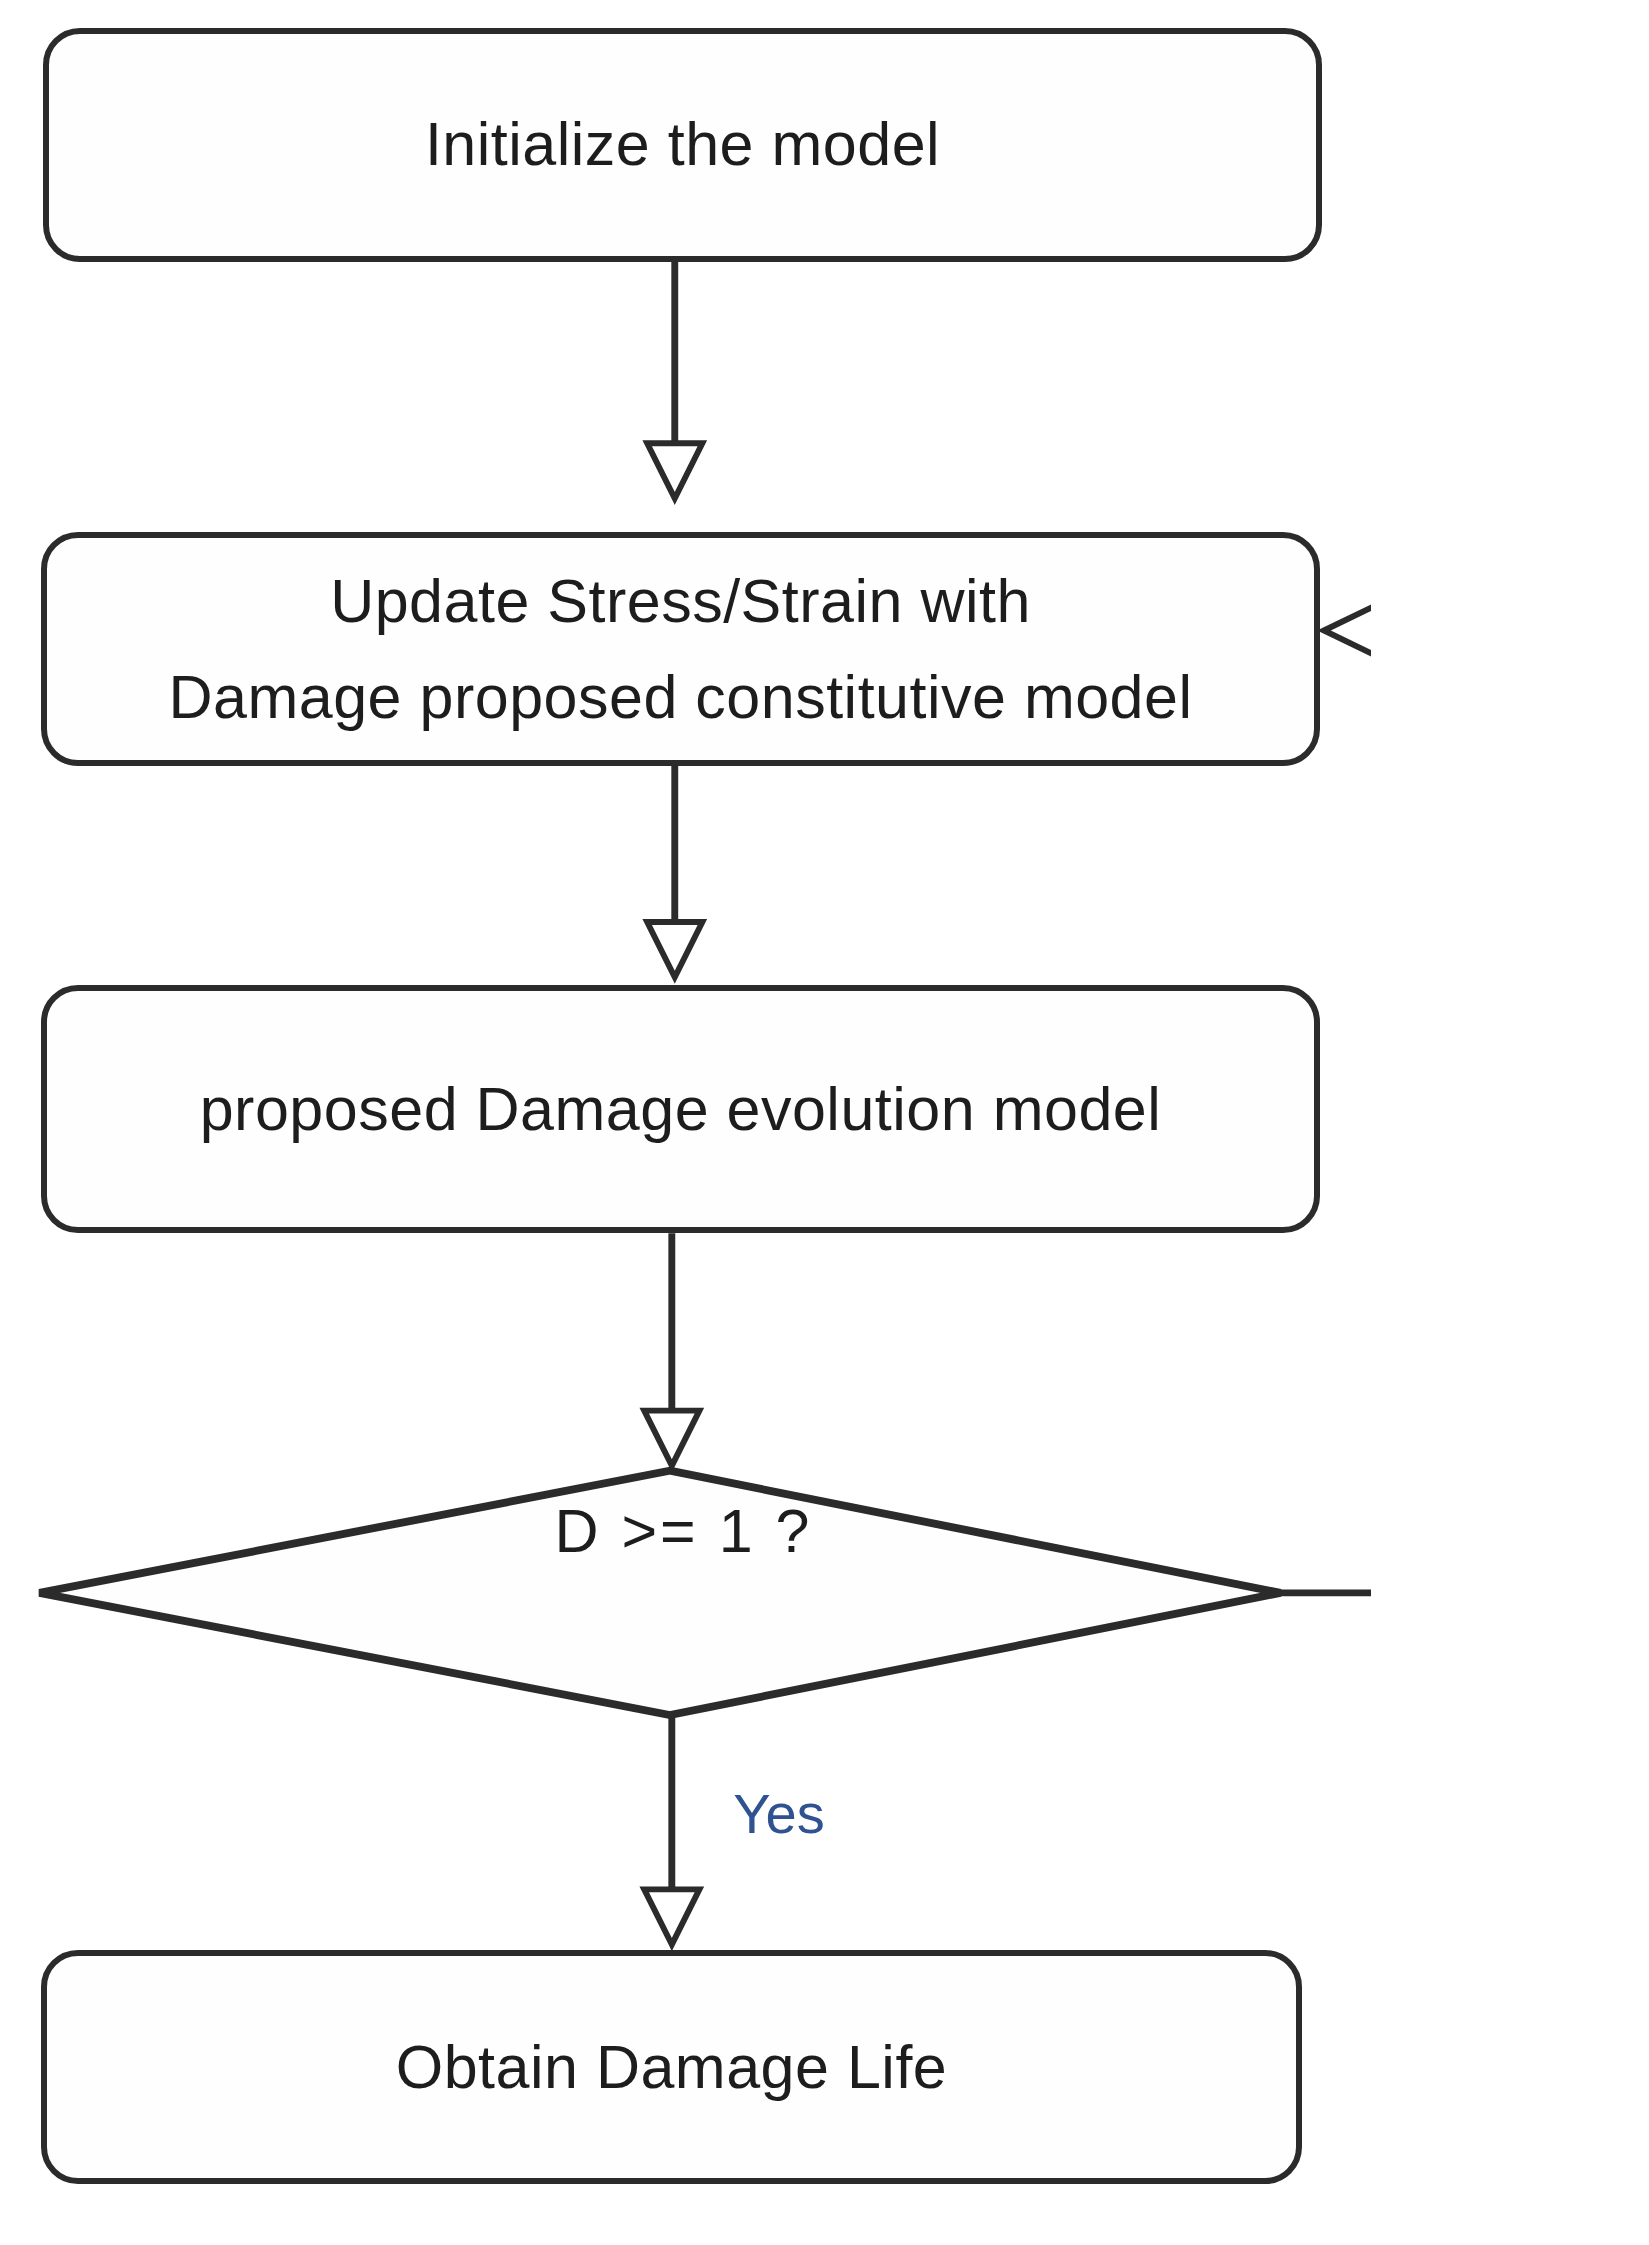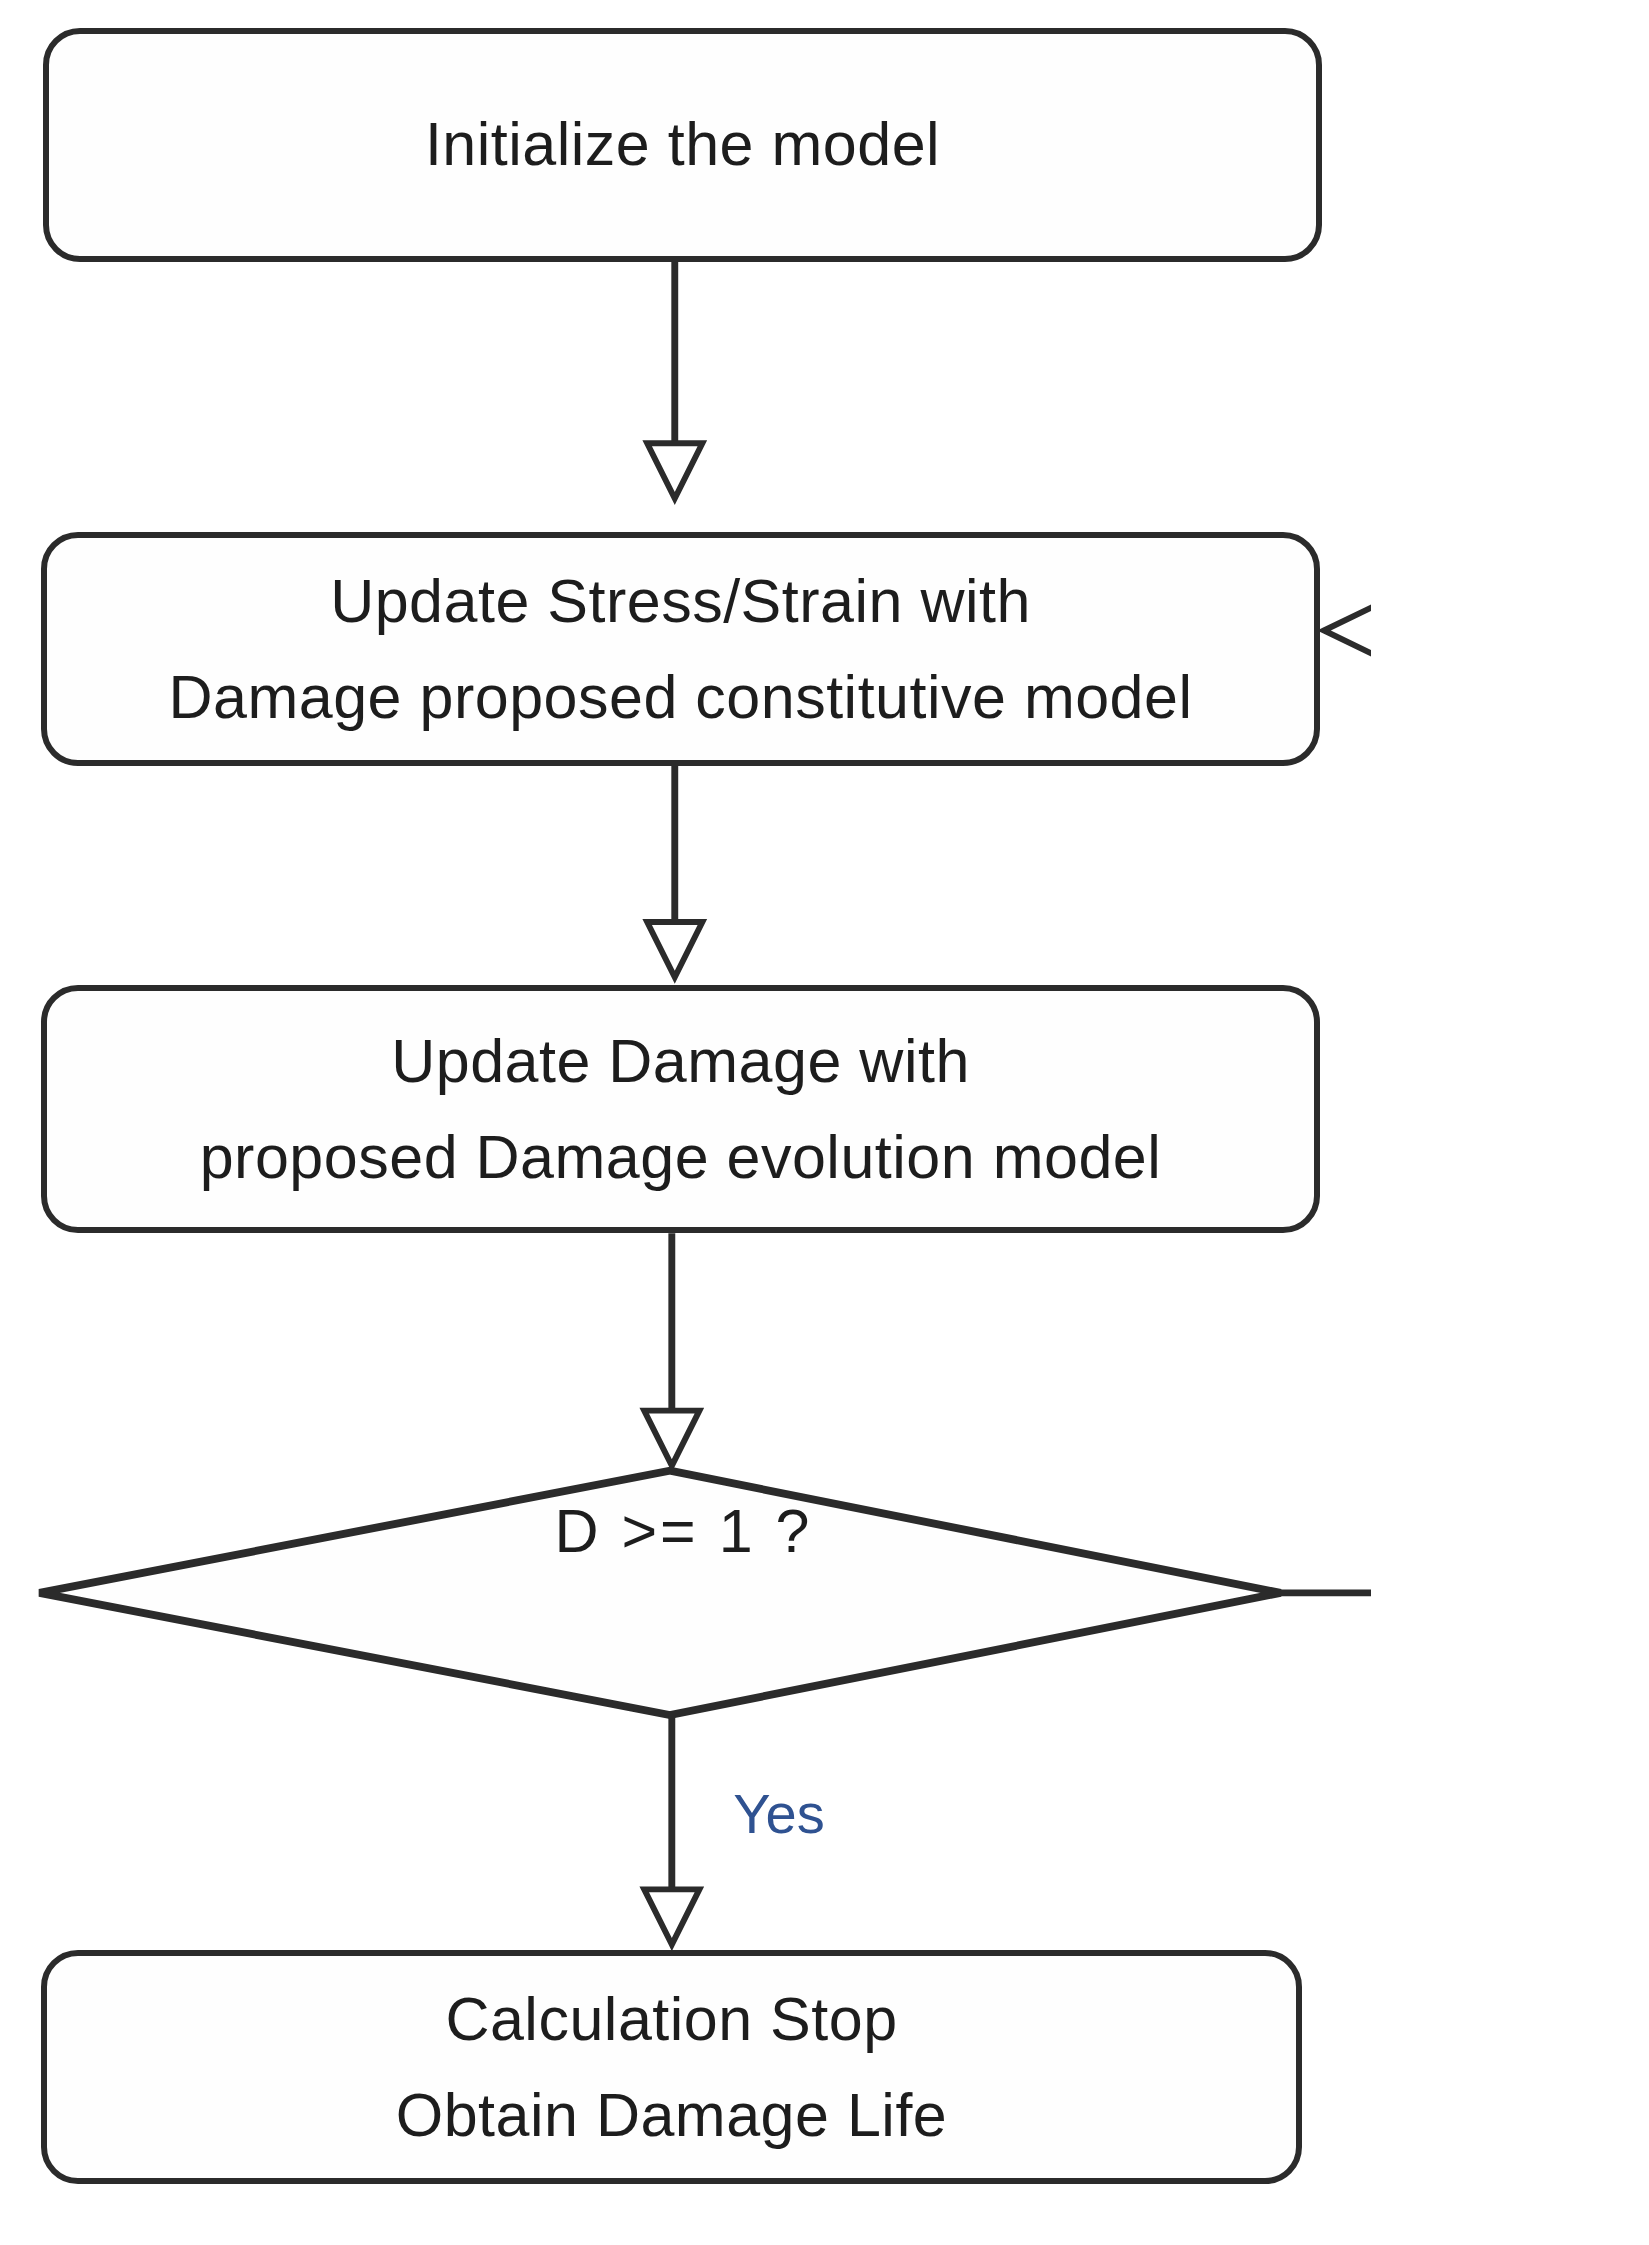--- a/index.html
+++ b/index.html
@@ -97,29 +97,27 @@
   <div class="node" id="node-start">
     <div>Initialize the model</div>
   </div>
 
   <div class="node" id="node-stress">
     <div>Update Stress/Strain with</div>
     <div>Damage proposed constitutive model</div>
   </div>
 
   <div class="node" id="node-damage">
-    <div>Update Damage with</div>
     <div>proposed Damage evolution model</div>
   </div>
 
   <div class="label" id="decision-label">D &gt;= 1 ?</div>
 
   <div class="label" id="no-label" style="color: #ef4444;">No</div>
 
   <div class="label" id="yes-label" style="color: rgb(47, 82, 145);">Yes</div>
 
   <div class="node" id="node-end">
-    <div>Calculation Stop</div>
     <div>Obtain Damage Life</div>
   </div>
 
 </div>
 
 
 </body></html>

